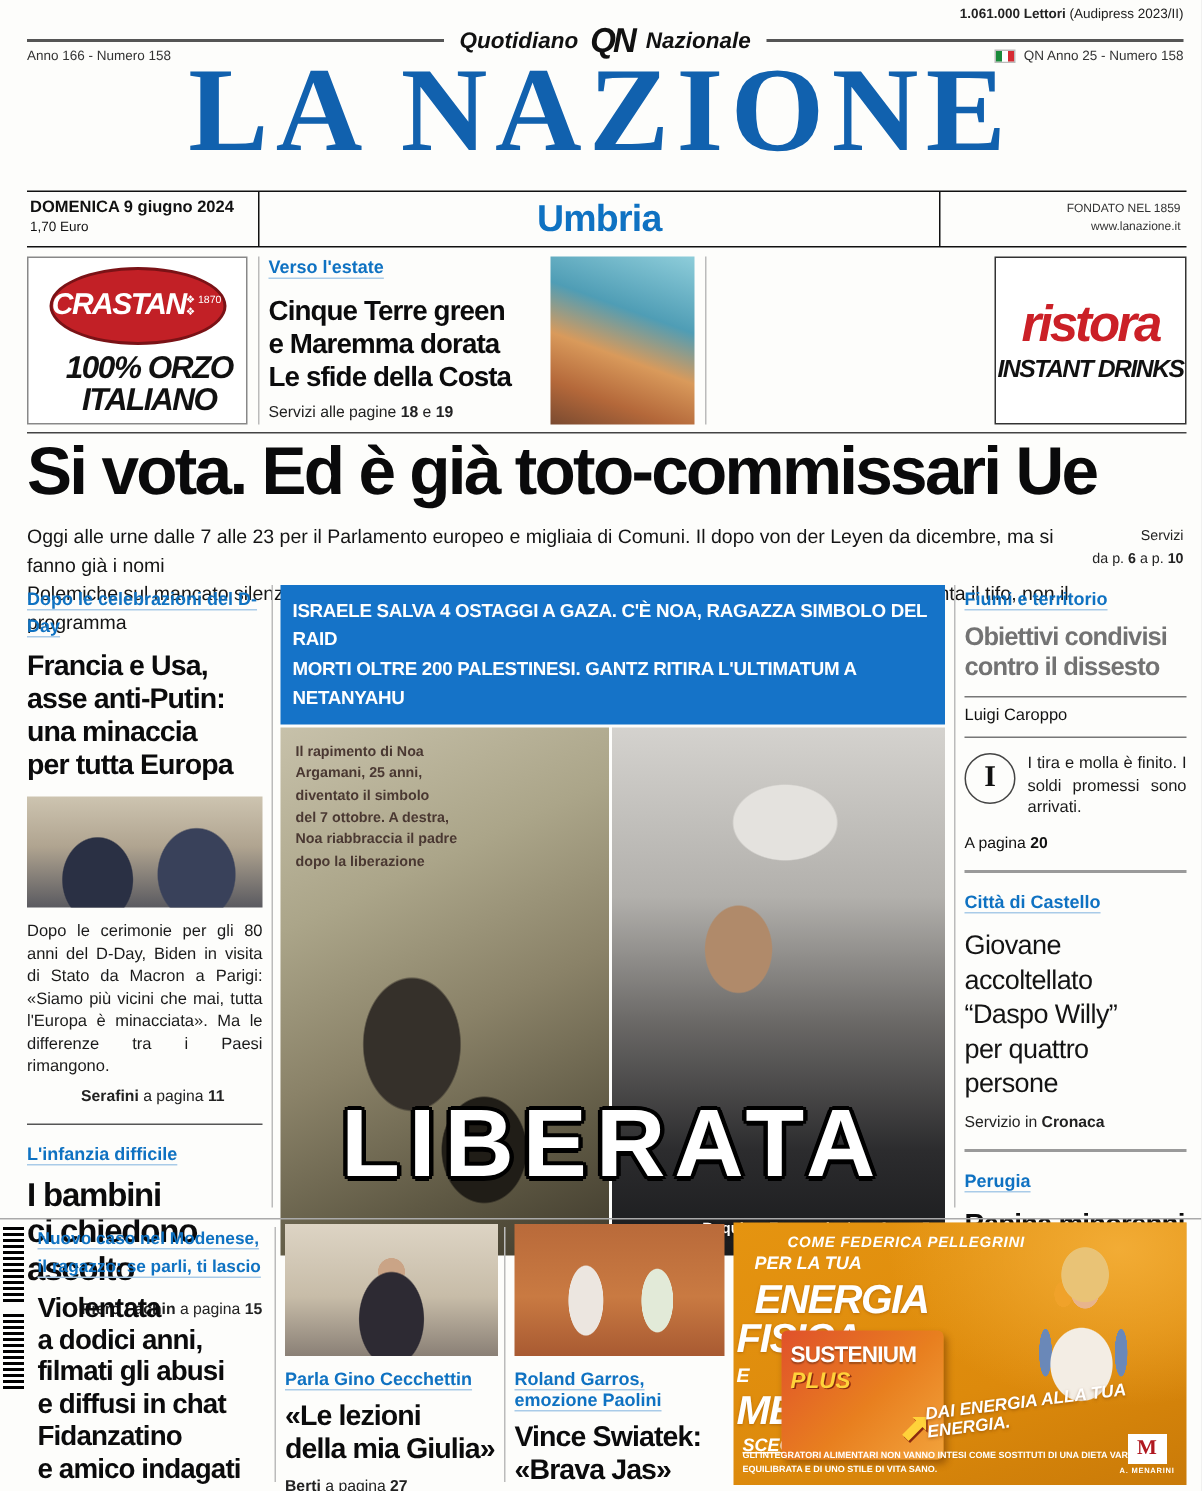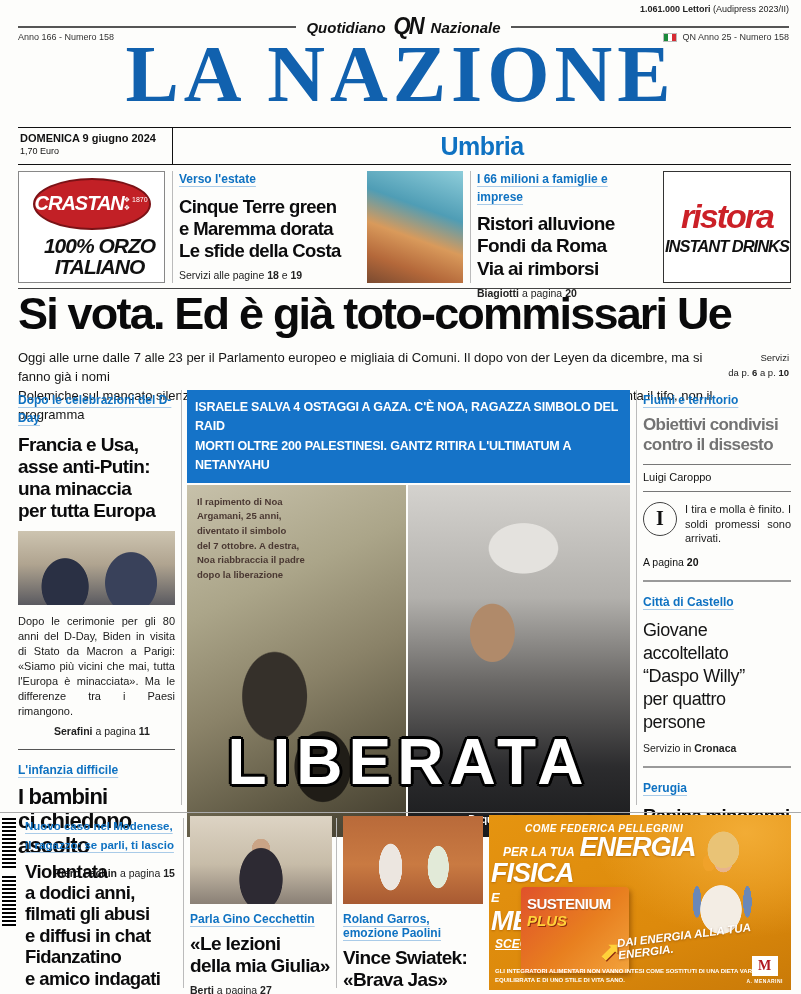--- a/index.html
+++ b/index.html
@@ -142,21 +142,21 @@
   .tennis-photo { width:140px; height:88px;
     background:radial-gradient(22px 44px at 34% 58%, #ece6e0 0 52%, transparent 54%),
                radial-gradient(20px 40px at 68% 58%, #e2ead8 0 52%, transparent 54%),
                linear-gradient(180deg,#b96a3a 0%,#c97a42 55%,#a85a32 100%); }
   
   .sust { position:absolute; left:489px; top:-1px; width:302px; height:175px; overflow:hidden;
     background:radial-gradient(220px 150px at 85% 10%, #f2ac35 0%, transparent 70%),
                linear-gradient(160deg,#e59410 0%,#dd8a0c 60%,#c97a08 100%);
     color:#fff; }
   .sust-l1 { margin:8px 0 0 36px; font-size:10px; font-weight:bold; font-style:italic; letter-spacing:0.5px; }
-  .sust-l2 { margin:1px 0 0 14px; font-size:12px; font-weight:bold; font-style:italic; display:flex; align-items:baseline; gap:5px; }
+  .sust-l2 { margin:1px 0 0 14px; font-size:12px; font-weight:bold; font-style:italic; display:flex; align-items:baseline; gap:5px;flex-direction:column; }
   .sust-big { font-size:27px; letter-spacing:-1px; line-height:0.95; text-shadow:0 1px 2px rgba(120,60,0,.4); }
   .sust-l3 { margin:0 0 0 2px; display:flex; align-items:baseline; gap:4px; font-weight:bold; font-style:italic;flex-direction:column; }
   .sust-e { font-size:13px; }
   .sust-scegli { margin:2px 0 0 6px; font-size:12px; font-weight:bold; font-style:italic; text-decoration:underline; }
   .sust-box { position:absolute; left:32px; top:72px; width:108px; height:86px; border-radius:4px;
     background:linear-gradient(135deg,#e0512b 0%,#e87f1f 55%,#f2a33c 100%);
     box-shadow:2px 3px 5px rgba(90,40,0,.45); padding:8px 6px; }
   .sust-prod { font-size:15px; font-weight:bold; letter-spacing:-0.5px; color:#fff; text-shadow:0 1px 1px rgba(0,0,0,.3); }
   .sust-plus { font-size:15px; font-weight:bold; font-style:italic; color:#ffd23a; text-shadow:1px 1px 0 #8a2a10; }
   .sust-arrow { position:absolute; right:8px; bottom:6px; font-size:26px; color:#ffd23a; text-shadow:1px 1px 0 #8a2a10; }
@@ -202,20 +202,24 @@
   <h1 class="masthead">LA NAZIONE</h1>
 
   <div class="dateline">
     <div class="dl-left">
       <div class="dl-date">DOMENICA 9 giugno 2024</div>
       <div class="dl-price">1,70 Euro</div>
     </div>
     <div class="dl-center">
         <span class="dl-edition">Umbria</span>
       </div>
+    <div class="dl-right">
+      <div>FONDATO NEL 1859</div>
+      <div>www.lanazione.it</div>
+    </div>
   </div>
 
   <div class="topstrip">
     <div class="ad-box crastan">
       <div class="crastan-oval">
         <div class="crastan-name">CRASTAN</div>
         <div class="crastan-year">❖ 1870 ❖</div>
       </div>
       <div class="crastan-orzo">
         <div>100% ORZO</div>
@@ -230,29 +234,20 @@
         <div>Cinque Terre green</div>
         <div>e Maremma dorata</div>
         <div>Le sfide della Costa</div>
       </div>
       <div class="byline"><span>Servizi alle pagine </span><b>18</b><span> e </span><b>19</b></div>
     </div>
 
     <div class="cinque-photo photo"></div>
     <div class="vline" style="left:470px; top:2px; height:112px;"></div>
 
-    <div class="ristori">
-      <span class="kicker">I 66 milioni a famiglie e imprese</span>
-      <div class="hl">
-        <div>Ristori alluvione</div>
-        <div>Fondi da Roma</div>
-        <div>Via ai rimborsi</div>
-      </div>
-      <div class="byline"><b>Biagiotti</b><span> a pagina </span><b>20</b></div>
-    </div>
 
     <div class="ad-box ristora">
       <div class="ristora-name">ristora</div>
       <div class="ristora-sub">INSTANT DRINKS</div>
     </div>
   </div>
   <div class="rule-full" style="top:288px;"></div>
 
   <h2 class="lead-hl">Si vota. Ed è già toto-commissari Ue</h2>
   <div class="subhead">

